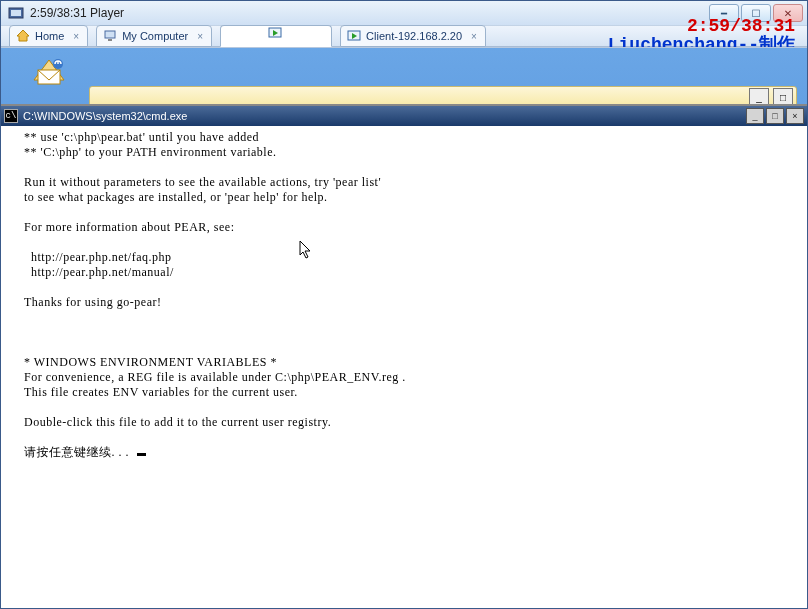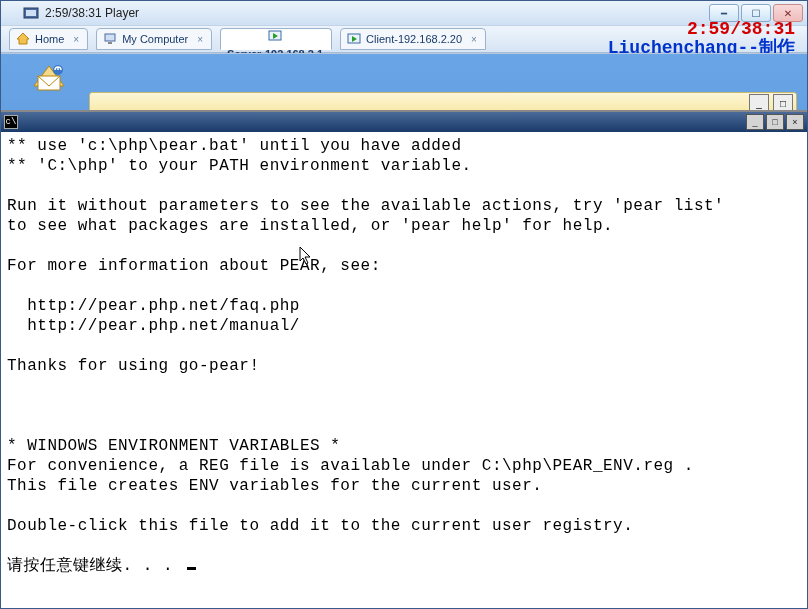--- a/index.html
+++ b/index.html
@@ -18,21 +18,21 @@
     background: #dfe9f5;
     display: flex;
     flex-direction: column;
     border: 1px solid #3a5a8a;
   }
   .player-titlebar {
     height: 24px;
     background: linear-gradient(#eaf3fb, #cfe0f4);
     display: flex;
     align-items: center;
-    padding-left: 22px;
+    padding-left: 7px;
     font-size: 12px;
     color: #222;
   }
   .player-titlebar .title-icon {
     width: 16px; height: 16px; margin-right: 6px;
     display: inline-flex; align-items: center; justify-content: center;
   }
   .player-controls {
     margin-left: auto;
     display: flex;
@@ -45,21 +45,21 @@
     border: 1px solid #8aa9c9;
     border-radius: 3px;
     display: flex; align-items: center; justify-content: center;
     font-family: sans-serif;
     font-size: 10px;
     color: #2b5177;
   }
   .win-ctrl.close { background: linear-gradient(#f9d9d9,#f0bcbc); border-color:#c98a8a; color:#7a2a2a;}
   
   .tab-row {
-    height: 28px;
+    height: 22px;
     background: linear-gradient(#eef4fc,#d6e4f4);
     display: flex;
     align-items: center;
     padding: 0 8px;
     gap: 8px;
     border-top: 1px solid #c3d3e6;
     border-bottom: 1px solid #a8bcd4;
     position: relative;
   }
   .tab {
@@ -150,24 +150,24 @@
   }
   .cmd-controls { margin-left:auto; display:flex; gap:2px;}
   .cmd-controls .btn {
     width:18px;height:16px;background:#d4d4d4;border:1px solid #555;
     font-size:9px; font-family:sans-serif;display:flex;align-items:center;justify-content:center;color:#222;
   }
   .cmd-body {
     flex: 1;
     background: #fff;
     color: #000;
-    font-family: Liberation Mono, monospace;
-    font-size: 16px;
+    font-family: Liberation Serif, serif;
+    font-size: 12px;
     line-height: 1.25;
-    padding: 4px 6px;
+    padding: 4px 23px;
     white-space: pre-wrap;
     letter-spacing: 0.5px;
     overflow: hidden;
   }
   .cursor-block {
     display:inline-block; width:9px; height:3px; background:#000; vertical-align:baseline; margin-left:4px;
   }
   .mouse-cursor {
     position:absolute;
     left: 298px;
@@ -255,20 +255,21 @@
     </div>
     <div class="xp-bar"></div>
     <div class="xp-right-btns">
       <div class="sq">_</div>
       <div class="sq">□</div>
     </div>
 
     <div class="cmd-window">
       <div class="cmd-titlebar">
         <span class="cmd-ico">c\</span>
+        <span>C:\WINDOWS\system32\cmd.exe</span>
         <div class="cmd-controls">
           <div class="btn">_</div>
           <div class="btn">□</div>
           <div class="btn">×</div>
         </div>
       </div>
       <div class="cmd-body"><span>** use 'c:\php\pear.bat' until you have added
 ** 'C:\php' to your PATH environment variable.
 
 Run it without parameters to see the available actions, try 'pear list'

